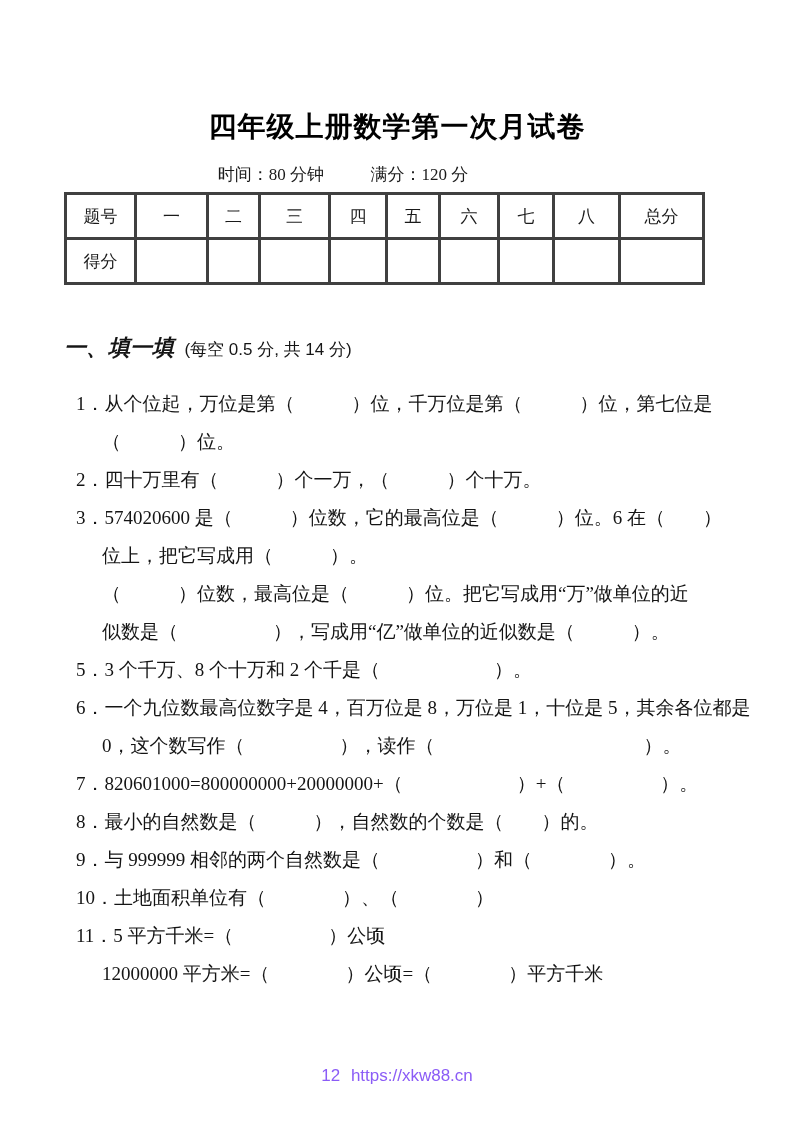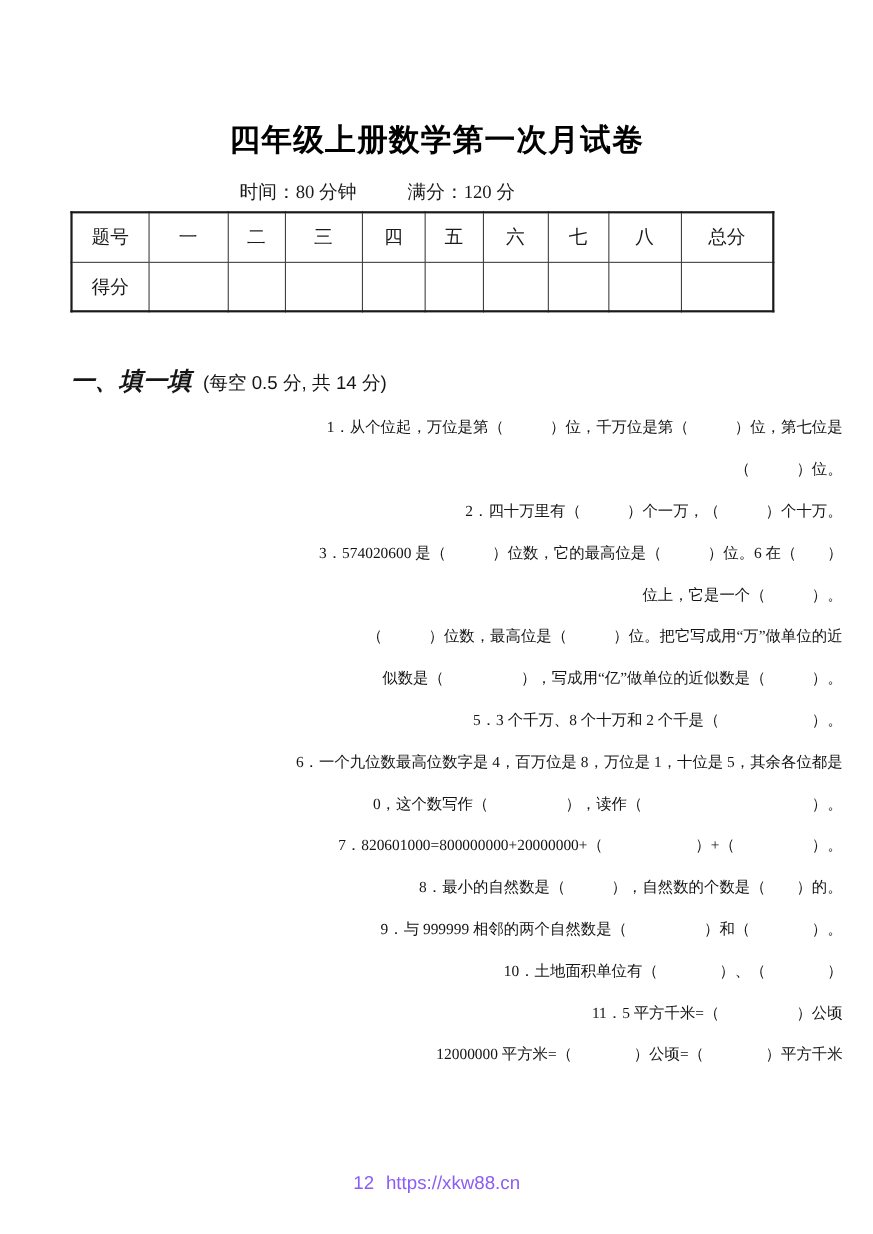--- a/index.html
+++ b/index.html
@@ -35,21 +35,21 @@
   .meta .meta-item { display: inline-block; }
   .meta .meta-gap { display: inline-block; width: 38px; }
   .content { padding-left: 64px; padding-right: 28px; }
   table.score-table {
     margin-top: 6px;
     border-collapse: collapse;
     table-layout: fixed;
     border: 2px solid #1a1a1a;
   }
   table.score-table td {
-    border: 1px solid #404040;
+    border: 3px solid #404040;
     height: 45px;
     text-align: center;
     vertical-align: middle;
     font-size: 17px;
     color: #1a1a1a;
   }
   .section-heading {
     margin-top: 48px;
     line-height: 30px;
     font-family: "Liberation Sans", "DejaVu Sans", sans-serif;
@@ -60,24 +60,23 @@
     font-weight: 700;
     font-style: italic;
   }
   .section-note {
     font-size: 17px;
     font-weight: 400;
     margin-left: 6px;
     text-align: right;
   }
   .questions {
-    margin-top: 6px;
-    font-size: 14px;
+    margin-top: 20px;
+    font-size: 19px;
     color: #141414;
-    text-align: right;
   }
   .q-line {
     line-height: 38px;
     white-space: nowrap;
   }
   .q-first { padding-left: 12px; }
   .q-cont  { padding-left: 38px; }
   .footer {
     position: absolute;
     left: 0;
@@ -149,21 +148,21 @@
     <div class="section-heading">
       <span class="section-title">一、填一填</span>
       <span class="section-note">(每空 0.5 分, 共 14 分)</span>
     </div>
 
     <div class="questions">
       <div class="q-line q-first">1．从个位起，万位是第（　　　）位，千万位是第（　　　）位，第七位是</div>
       <div class="q-line q-cont">（　　　）位。</div>
       <div class="q-line q-first">2．四十万里有（　　　）个一万，（　　　）个十万。</div>
       <div class="q-line q-first">3．574020600 是（　　　）位数，它的最高位是（　　　）位。6 在（　　）</div>
-      <div class="q-line q-cont">位上，它是一个（　　　）。</div>
+      <div class="q-line q-cont">位上，把它写成用（　　　）。</div>
       <div class="q-line q-cont">（　　　）位数，最高位是（　　　）位。把它写成用“万”做单位的近</div>
       <div class="q-line q-cont">似数是（　　　　　），写成用“亿”做单位的近似数是（　　　）。</div>
       <div class="q-line q-first">5．3 个千万、8 个十万和 2 个千是（　　　　　　）。</div>
       <div class="q-line q-first">6．一个九位数最高位数字是 4，百万位是 8，万位是 1，十位是 5，其余各位都是</div>
       <div class="q-line q-cont">0，这个数写作（　　　　　），读作（　　　　　　　　　　　）。</div>
       <div class="q-line q-first">7．820601000=800000000+20000000+（　　　　　　）+（　　　　　）。</div>
       <div class="q-line q-first">8．最小的自然数是（　　　），自然数的个数是（　　）的。</div>
       <div class="q-line q-first">9．与 999999 相邻的两个自然数是（　　　　　）和（　　　　）。</div>
       <div class="q-line q-first">10．土地面积单位有（　　　　）、（　　　　）</div>
       <div class="q-line q-first">11．5 平方千米=（　　　　　）公顷</div>

